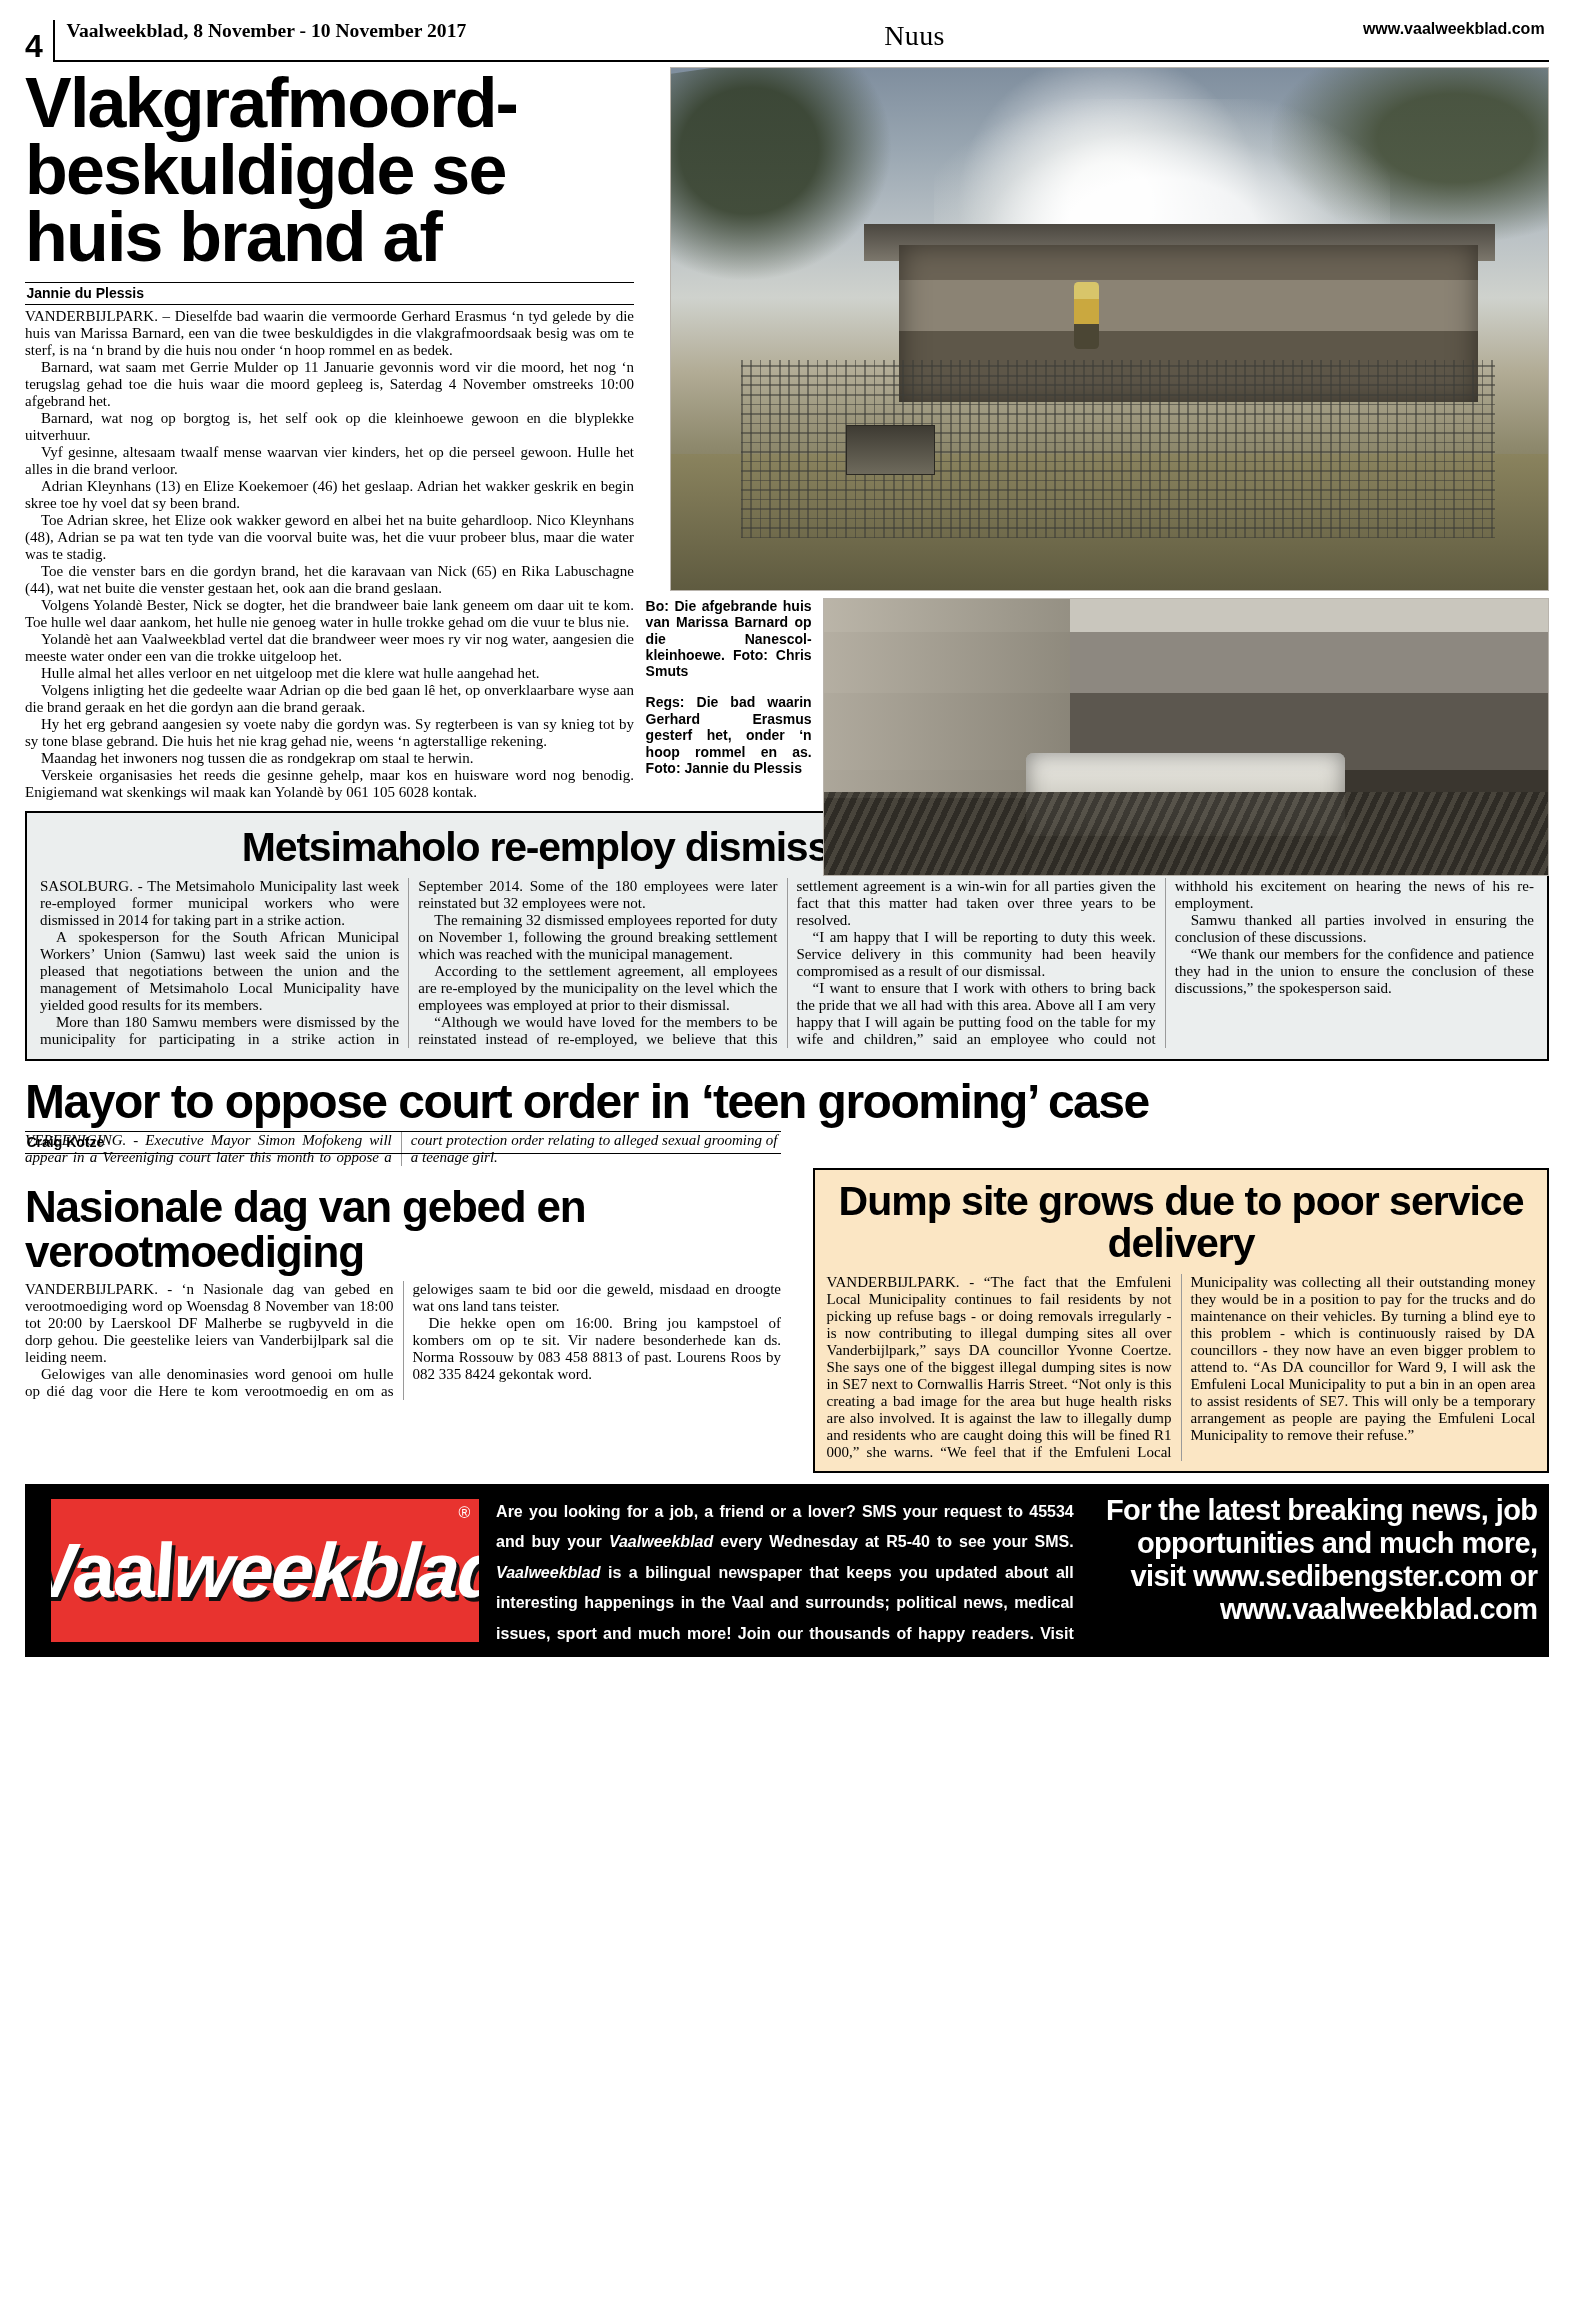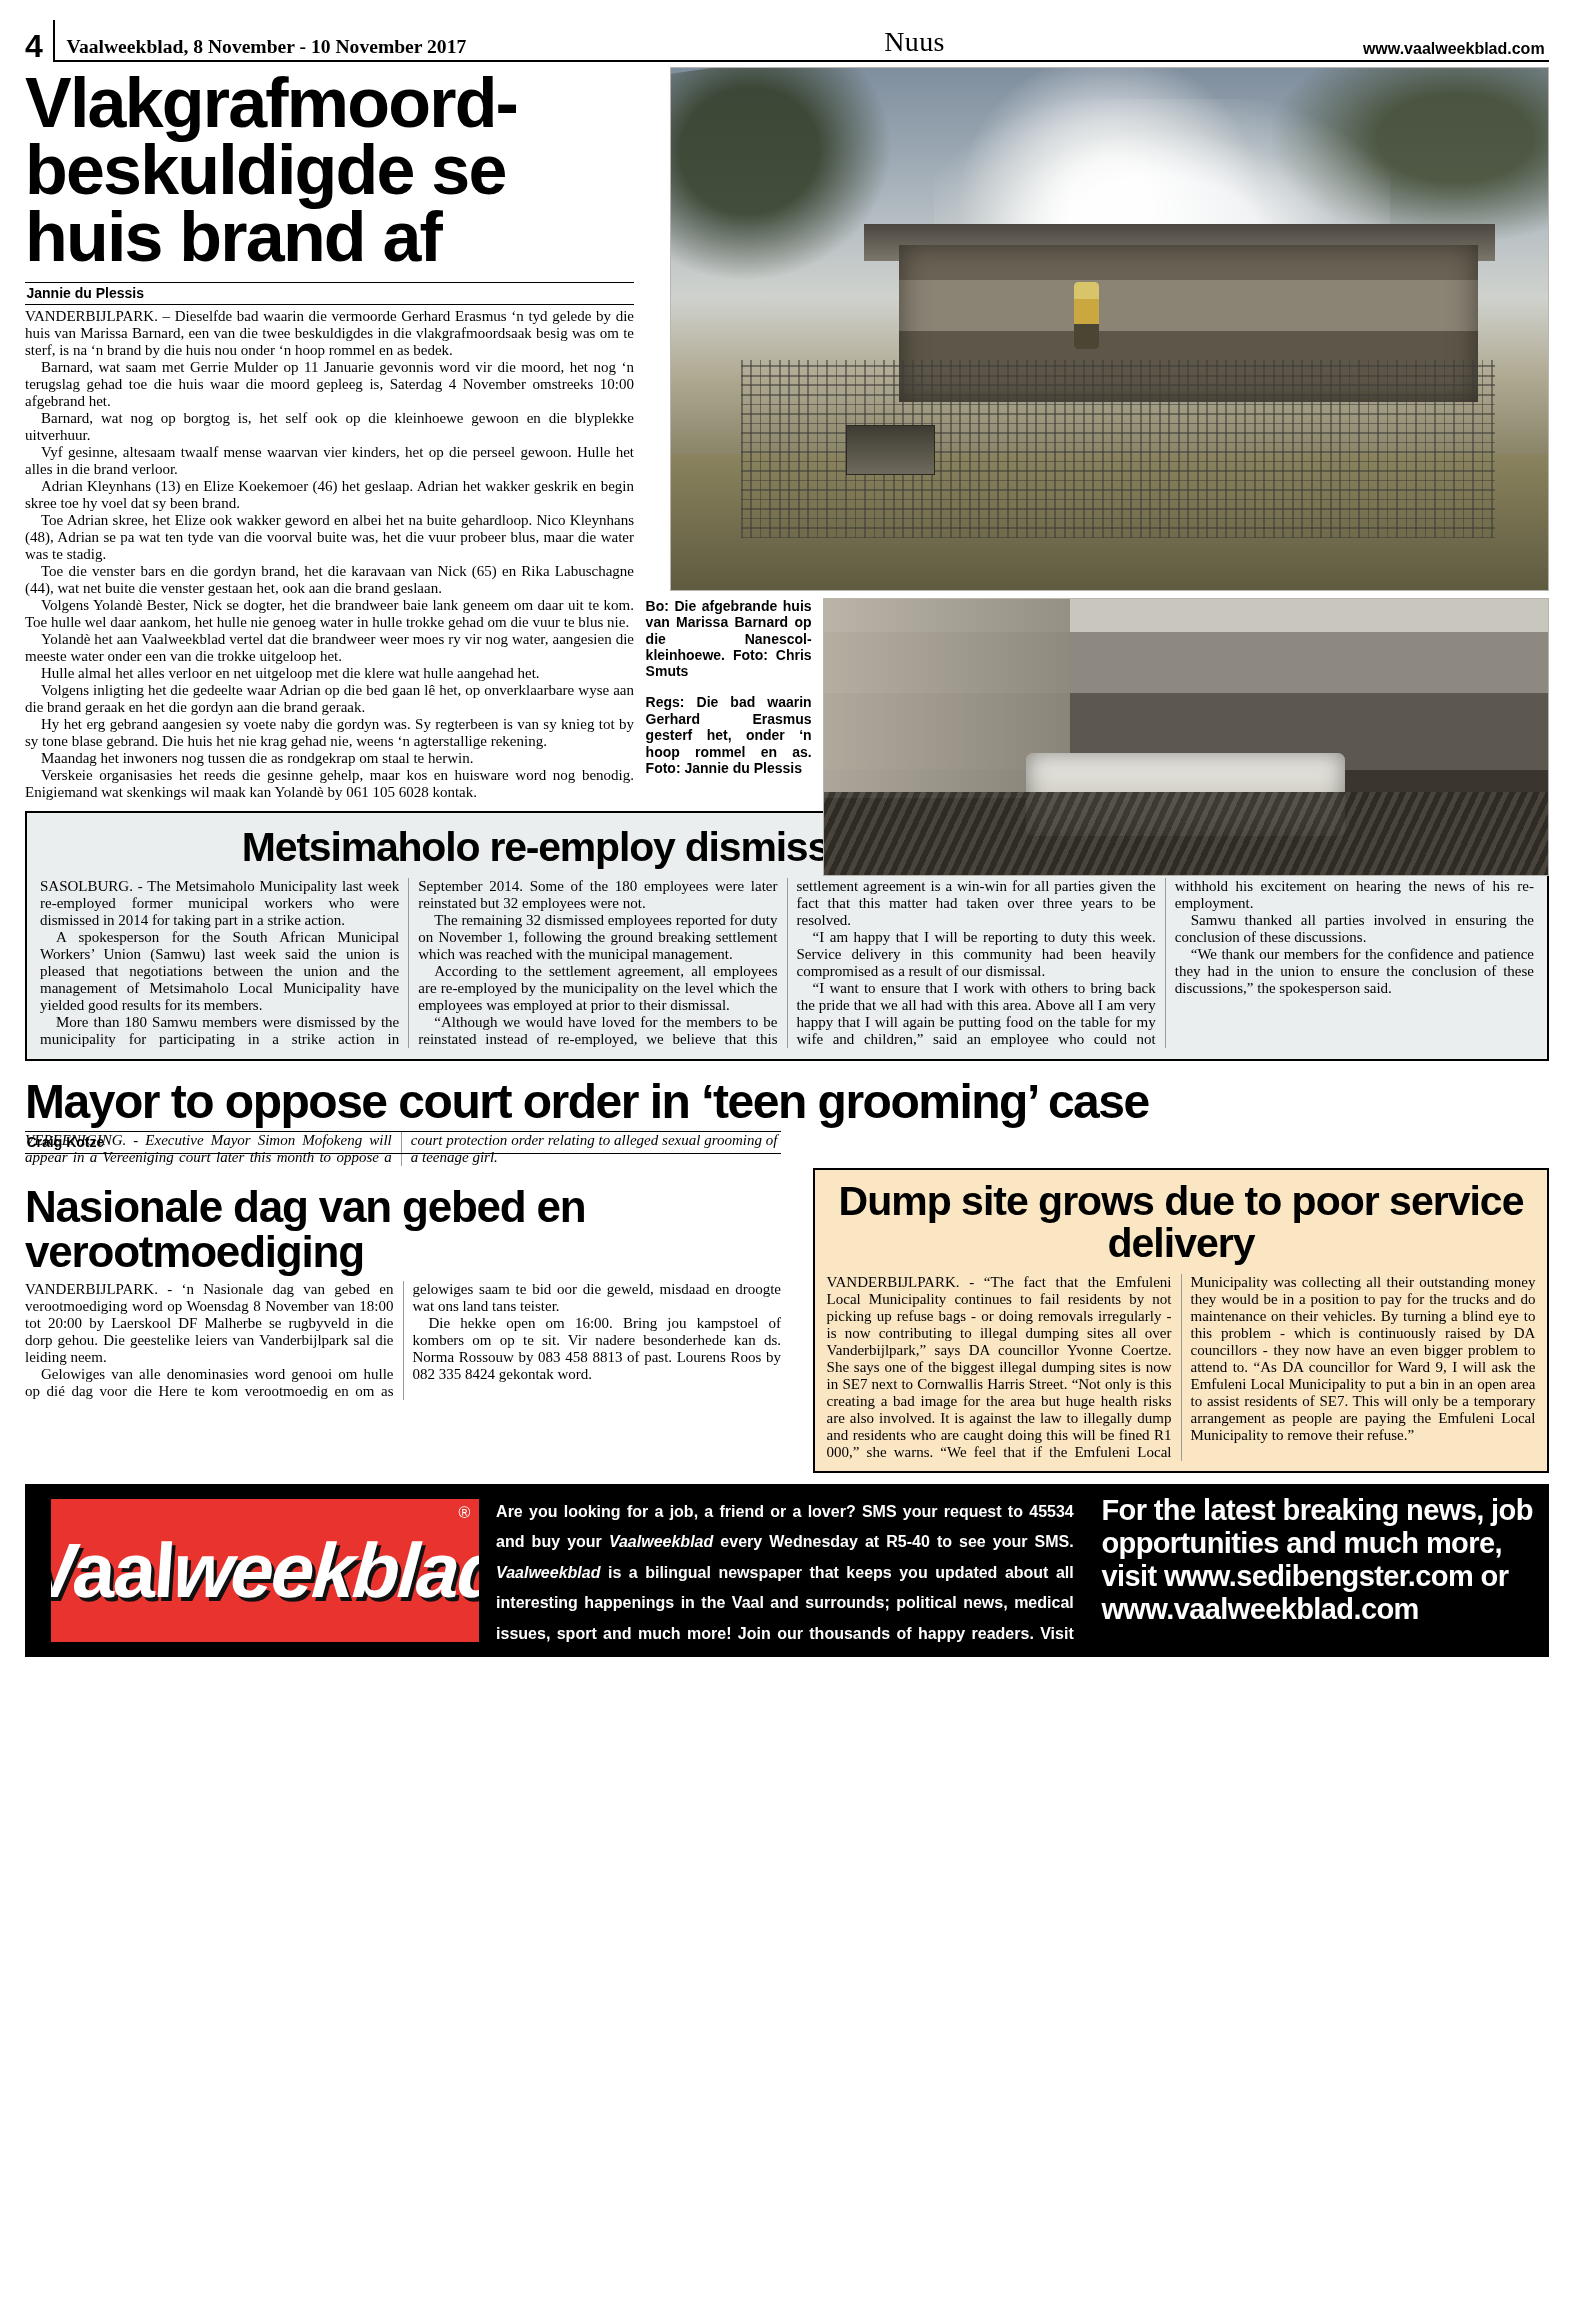--- a/index.html
+++ b/index.html
@@ -6,21 +6,21 @@
   body{width:1574px;height:2319px;font-family:"Liberation Serif",serif;color:#000;
        -webkit-font-smoothing:antialiased;}
   .page{position:relative;width:1574px;height:2319px;box-sizing:border-box;
         padding:20.4px 25px 7.3px 25px;}
 
   
   .masthead{display:flex;align-items:flex-end;height:42px;}
   .folio{font-family:"Liberation Sans",sans-serif;font-weight:bold;font-size:32px;
          line-height:32px;padding-right:10.2px;}
   .mast-rule-box{flex:1;border-left:2.2px solid #000;border-bottom:2.9px solid #000;
-                 display:flex;align-items:flex-end;height:38px;padding:0 4.4px 2.9px 11.6px;gap:40px;}
+                 display:flex;height:38px;padding:0 4.4px 2.9px 11.6px;gap:40px;}
   .mast-date{font-family:"Liberation Serif",serif;font-weight:bold;font-size:19.6px;
              white-space:nowrap;}
   .mast-section{flex:1;text-align:center;font-family:"Liberation Serif",serif;
                 font-size:28px;letter-spacing:0.4px;}
   .mast-url{font-family:"Liberation Sans",sans-serif;font-weight:bold;font-size:16px;
             white-space:nowrap;}
 
   
   .lede{font-size:15px;line-height:17px;text-align:justify;hyphens:auto;}
   .lede p{margin:0;text-indent:16px;}
@@ -110,21 +110,21 @@
   .logo-txt{font-family:"Liberation Sans",sans-serif;font-weight:bold;font-size:77px;
             letter-spacing:-2.2px;color:#fff;transform:skewX(-4deg);
             text-shadow:3.6px 3.6px 0 #111;white-space:nowrap;}
   .logo-txt i{font-style:italic;}
   .logo-reg{position:absolute;top:5.8px;right:8.7px;font-family:"Liberation Sans",sans-serif;
             font-size:16px;color:#fff;}
   .ad-copy{flex:1;font-family:"Liberation Sans",sans-serif;font-weight:bold;font-size:16px;
            line-height:30.5px;text-align:justify;padding:13px 20.4px 7.3px 8.7px;}
   .ad-copy em{font-style:italic;}
   .ad-promo{flex:0 0 436px;font-family:"Liberation Sans",sans-serif;font-weight:bold;
-            font-size:29px;line-height:33px;text-align:left;padding:10.2px 11.6px 7.3px 7.3px;
+            font-size:29px;line-height:33px;text-align:right;padding:10.2px 11.6px 7.3px 7.3px;
             letter-spacing:-0.6px;}
 </style>
 </head>
 <body>
 
 <div class="page">
 
   <div class="masthead">
     <div class="folio">4</div>
     <div class="mast-rule-box">

